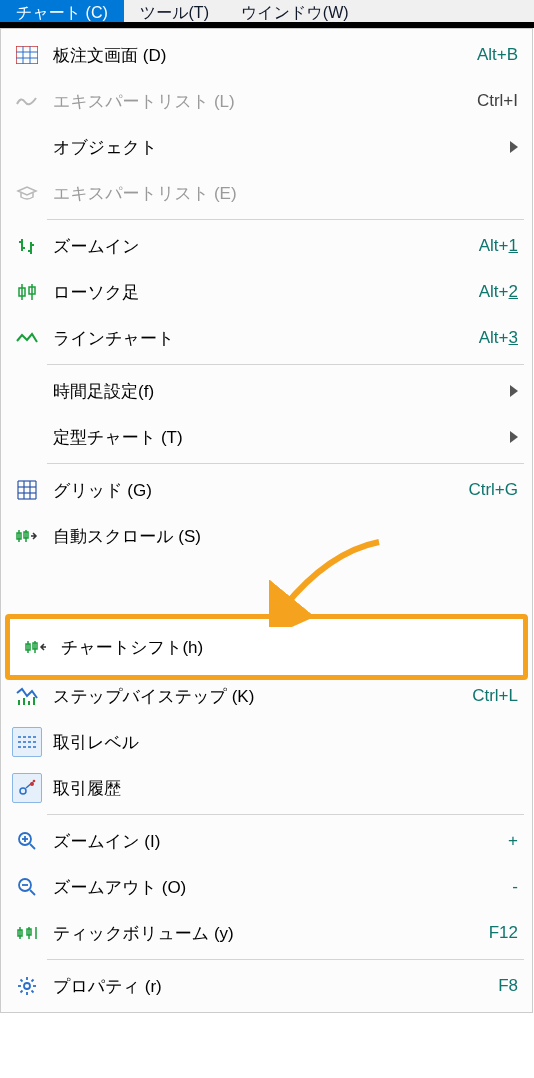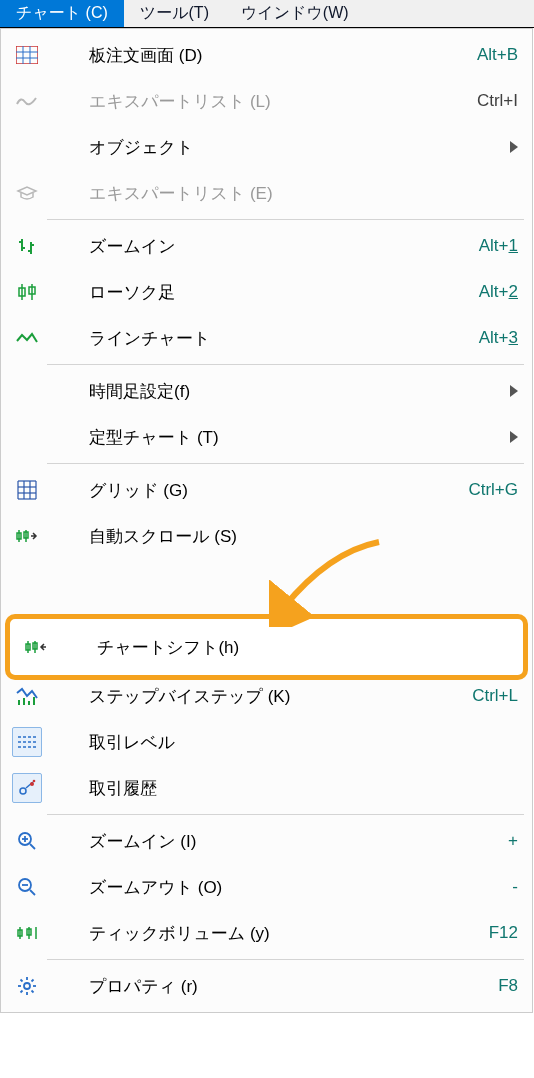--- a/index.html
+++ b/index.html
@@ -8,21 +8,21 @@
     font-size: 17px;
     background: #fff;
     width: 534px;
     height: 1078px;
     color: #000;
   }
   .menubar {
     display: flex;
     height: 28px;
     background: #f0f0f0;
-    border-bottom: 1px solid #000000;
+    border-bottom: 6px solid #000000;
   }
   .menubar-item {
     padding: 3px 16px;
     color: #0f172a;
     white-space: nowrap;
     font-size: 16px;
   }
   .menubar-item.active {
     background: #0078d7;
     color: #fff;
@@ -51,21 +51,21 @@
     flex-shrink: 0;
   }
   .icon-slot.framed {
     width: 30px;
     height: 30px;
     margin: 0 3px;
     border: 1px solid #8bb7e6;
     background: #e6f0fb;
     border-radius: 2px;
   }
-  .menu-label { flex: 1; padding-left: 8px; margin-left: 36px; }
+  .menu-label { flex: 1; padding-left: 8px; }
   .menu-shortcut { color: #0f766e; white-space: nowrap; }
   .menu-row.disabled .menu-shortcut { color: #404040; }
   .submenu-arrow {
     width: 0; height: 0;
     border-top: 6px solid transparent;
     border-bottom: 6px solid transparent;
     border-left: 8px solid #555;
     margin-left: auto;
   }
   .separator {
@@ -73,21 +73,21 @@
     background: #d4d4d4;
     margin: 3px 8px 3px 46px;
   }
   .highlight-box {
     position: absolute;
     left: 4px;
     right: 4px;
     top: 585px;
     height: 66px;
     border: 5px solid #f5a21e;
-    border-radius: 10px;
+    border-radius: 4px;
     background: #fff;
     z-index: 5;
     display: flex;
     align-items: center;
     padding-left: 3px;
   }
   .arrow-annotation {
     position: absolute;
     left: 268px;
     top: 508px;

